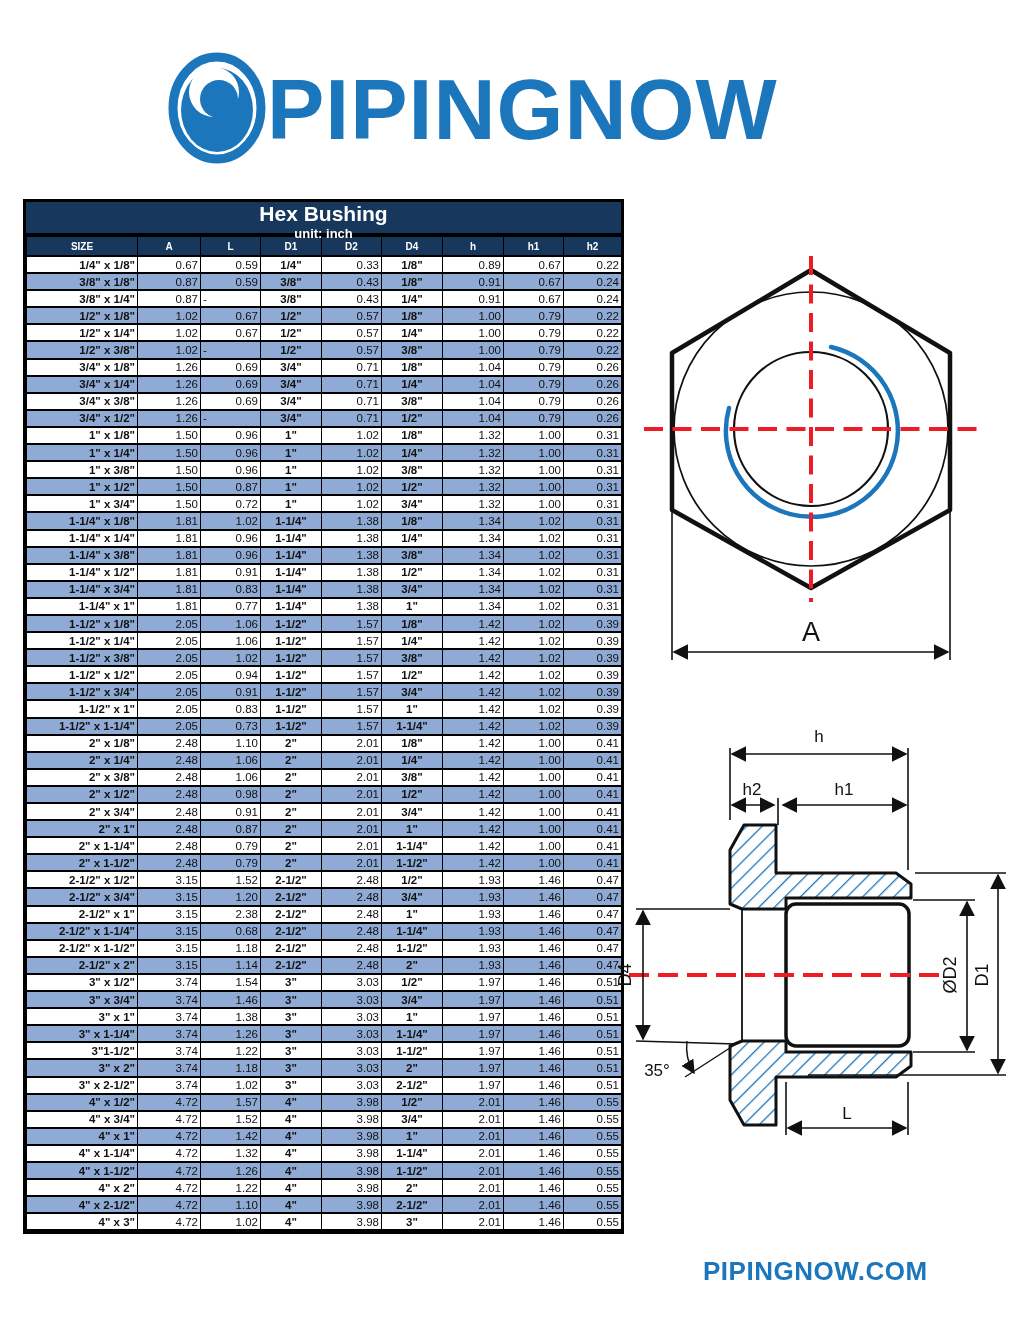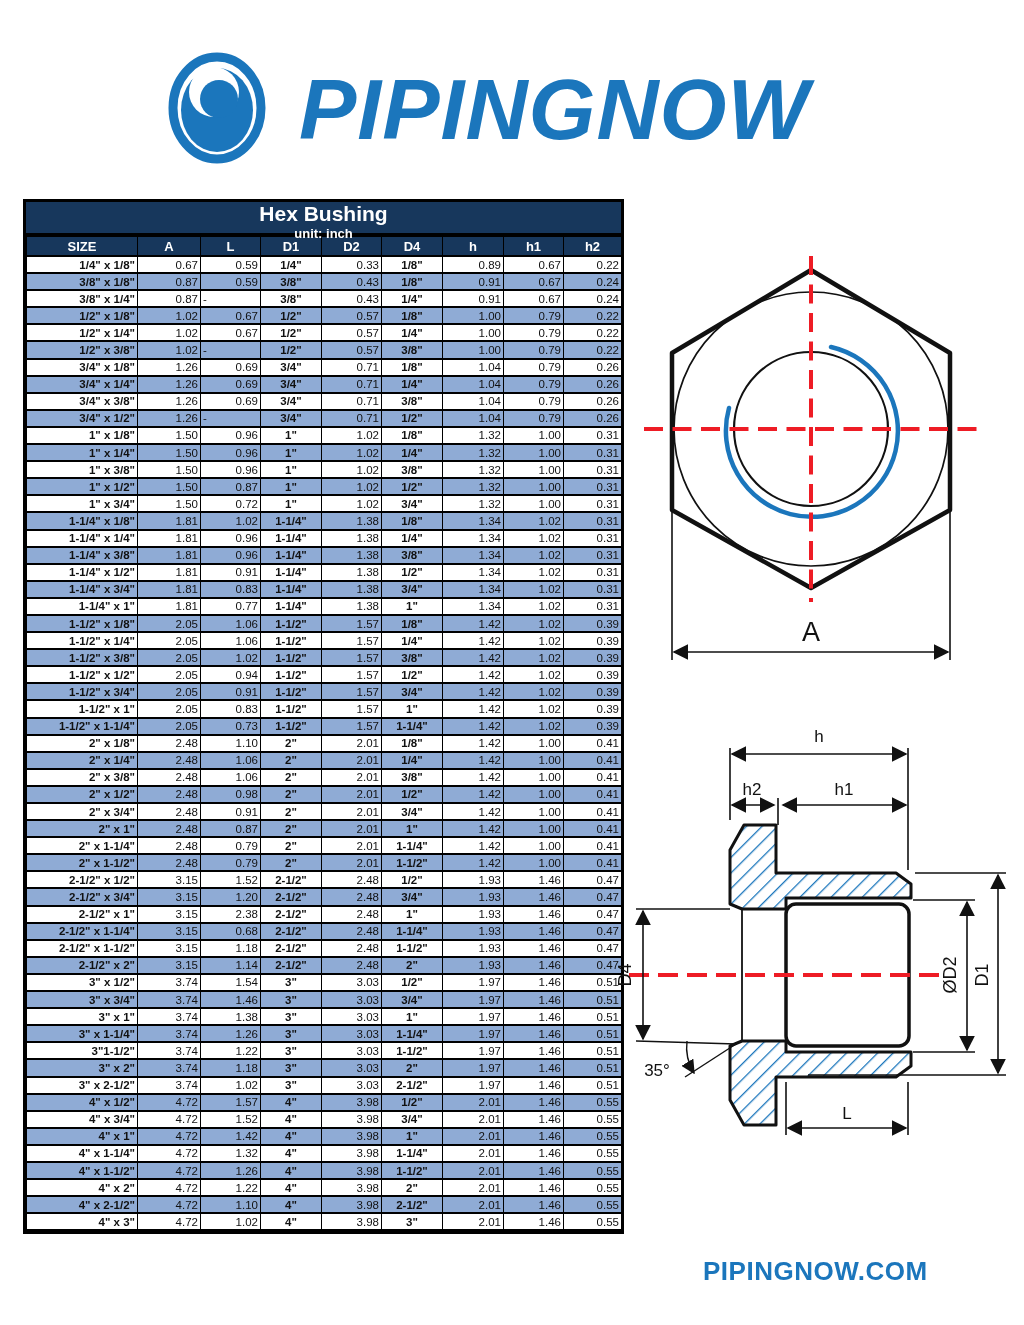--- a/index.html
+++ b/index.html
@@ -1,39 +1,39 @@
 <!DOCTYPE html>
 <html><head>
 <meta charset="utf-8">
 <style>
   html,body{margin:0;padding:0;}
   body{
     width:1024px;height:1325px;position:relative;background:#ffffff;
     font-family:"Liberation Sans", sans-serif;overflow:hidden;
   }
   
-  .logo{position:absolute;left:168px;top:52px;display:flex;align-items:center;gap:32px;font-style:italic;}
+  .logo{position:absolute;left:168px;top:52px;display:flex;align-items:center;gap:0;}
   .logo-text{
     color:#1b76bc;font-weight:bold;font-size:86px;line-height:112px;
     letter-spacing:1px;white-space:nowrap;
   }
   
   .table-wrap{
     position:absolute;left:23px;top:199px;width:595px;
     border:3px solid #000;background:#fff;
   }
   .title-bar{
     background:#17375c;color:#fff;display:flex;justify-content:space-between;
     align-items:center;height:31px;border-bottom:2px solid #000;padding:0 8px;flex-direction:column;
   }
   .title-bar .title{font-size:21px;font-weight:bold;}
   .title-bar .unit{font-size:13px;font-weight:bold;}
   table.spec{border-collapse:collapse;width:100%;table-layout:fixed;}
   table.spec th{
-    background:#17375c;color:#fff;font-size:13px;font-weight:bold;
+    background:#17375c;color:#fff;font-size:10px;font-weight:bold;
     height:16px;line-height:15px;text-align:center;
     border:1px solid #000;border-top-width:2px;border-bottom-width:2px;
   }
   table.spec td{
     font-size:11.5px;color:#111;height:15.1px;line-height:14px;
     border:1px solid #000;border-top-width:2px;border-bottom-width:2px;
     padding:0 2px;white-space:nowrap;overflow:hidden;
   }
   table.spec tr.stripe td{background:#8fabd5;}
   td.c0{text-align:right;font-weight:bold;padding-right:6px;}

